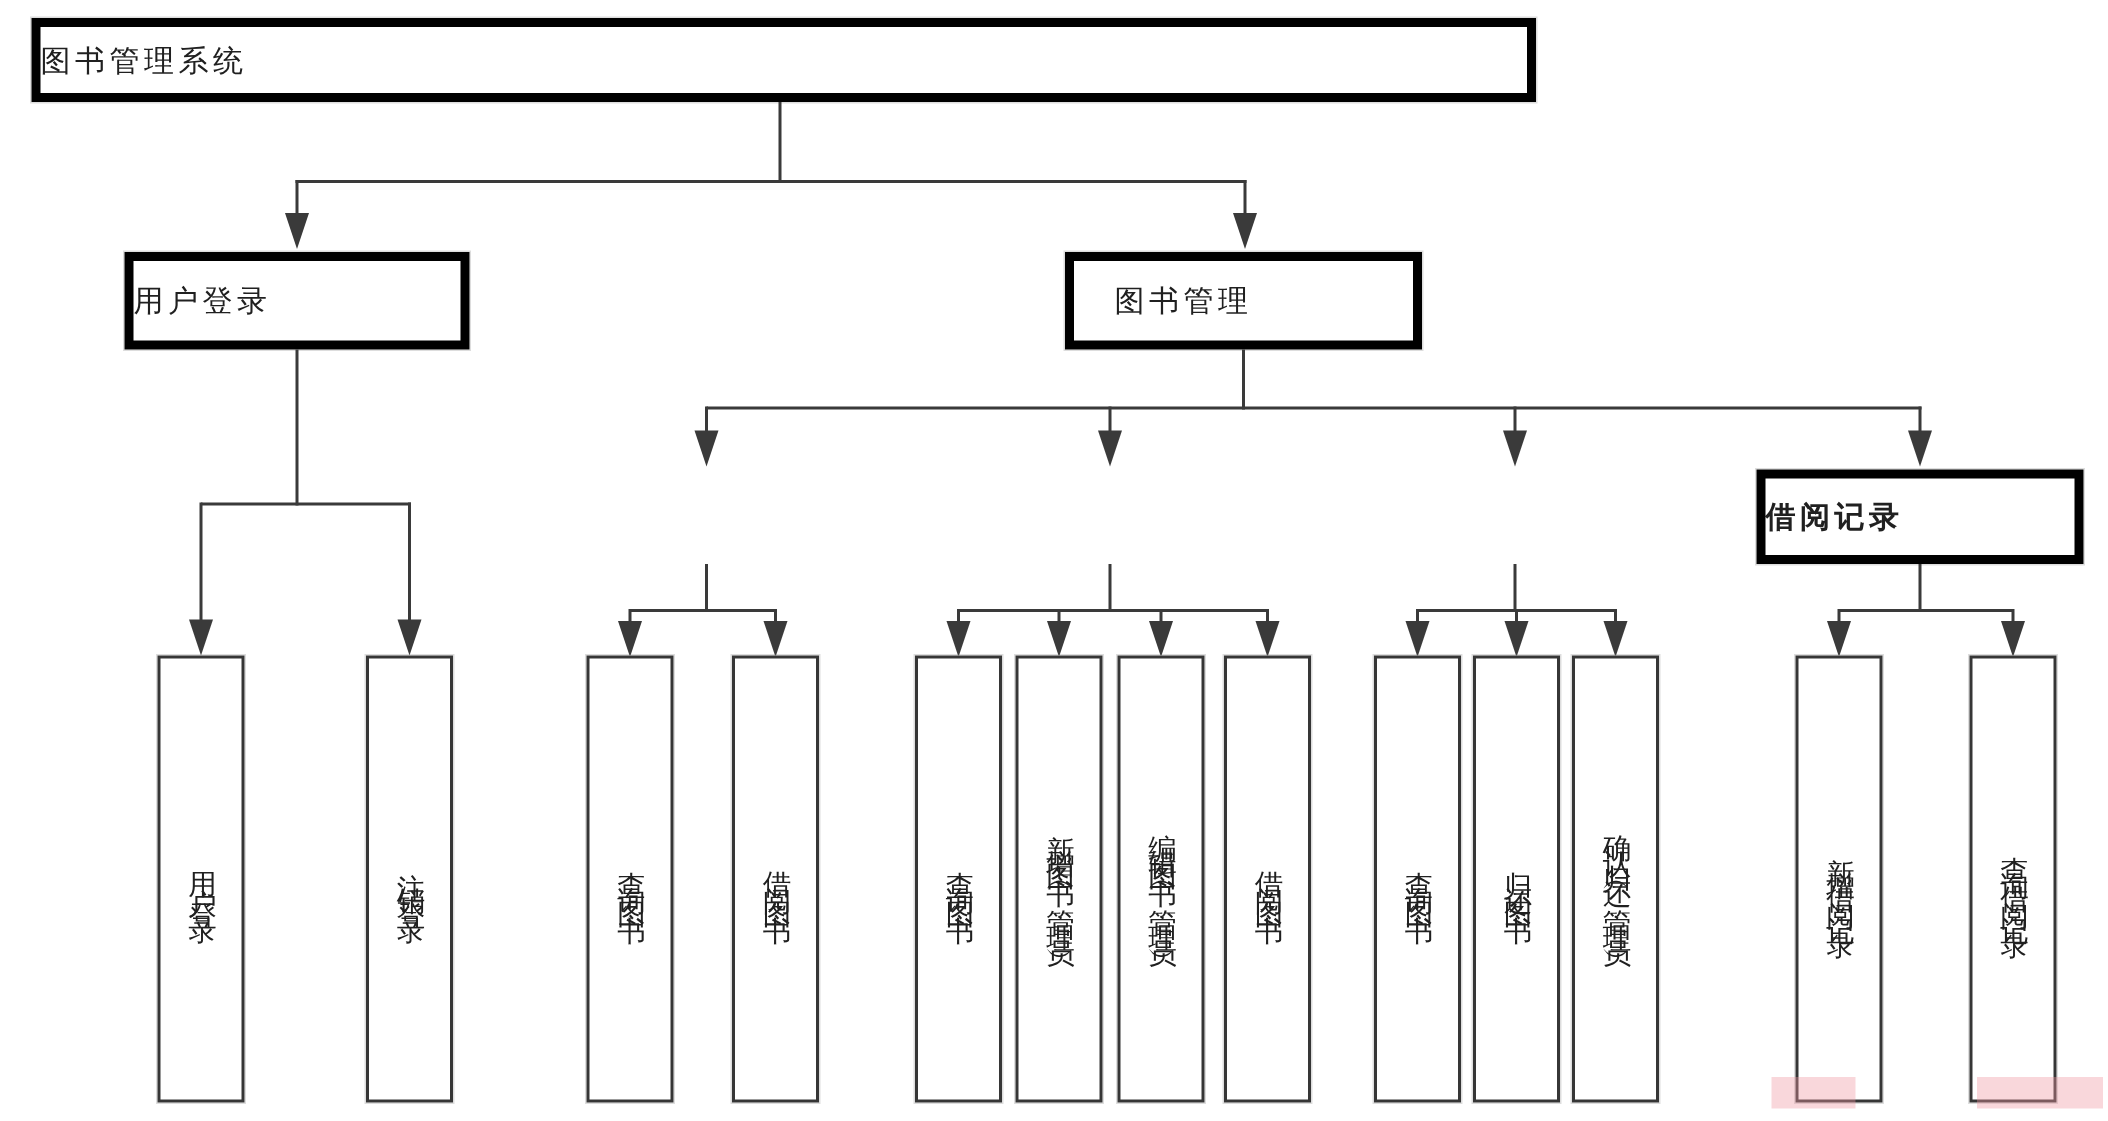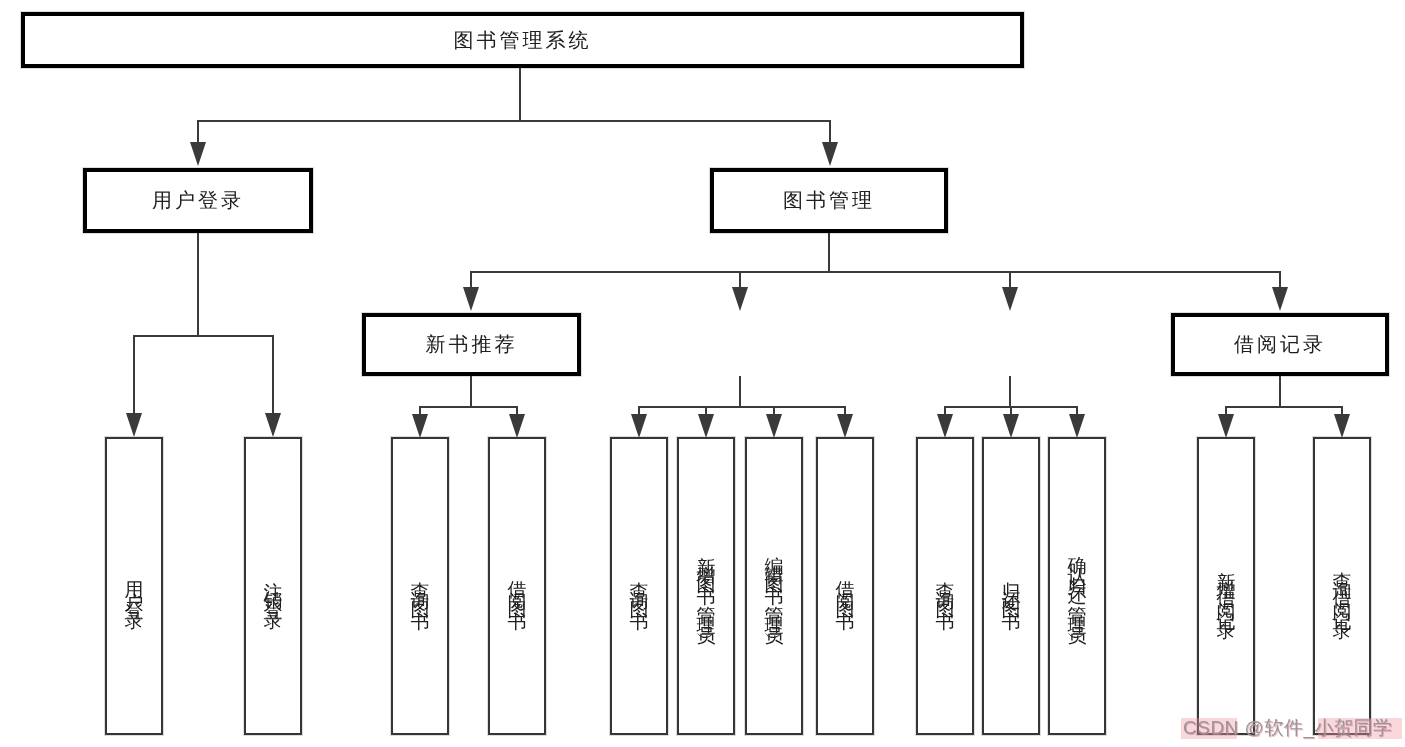--- a/index.html
+++ b/index.html
@@ -2,22 +2,22 @@
 <html><head>
 <meta charset="utf-8">
 <style>
   html,body { margin:0; padding:0; background:#ffffff; }
   .stage {
     position:relative; width:1405px; height:747px; background:#ffffff;
     font-family:"Liberation Sans", sans-serif; overflow:hidden;
   }
   .box {
     position:absolute; box-sizing:border-box;
-    border:4px solid #000000; background:#ffffff;
-    display:flex; align-items:center; justify-content:center;
+    border:6px solid #000000; background:#ffffff;
+    display:flex; align-items:center; justify-content:flex-start;
     font-size:20px; letter-spacing:3px; color:#202020;
     box-shadow:0 0 0 1px rgba(120,120,120,0.25);
   }
   .leaf {
     position:absolute; box-sizing:border-box;
     border:2px solid #363636; background:#ffffff;
     display:flex; align-items:center; justify-content:center;
     writing-mode:vertical-rl; text-orientation:mixed;
     font-size:19px; letter-spacing:10px; color:#202020;
     width:58px; top:437px; height:298px;
@@ -50,21 +50,21 @@
   <div class="vl" style="left:519px; top:68px; height:54px;"></div>
   <div class="hl" style="left:197px; top:120px; width:634px;"></div>
   <div class="vl" style="left:197px; top:120px; height:26px;"></div>
   <div class="ar" style="left:190px; top:142px;"></div>
   <div class="vl" style="left:829px; top:120px; height:26px;"></div>
   <div class="ar" style="left:822px; top:142px;"></div>
 
   <div class="box" style="left:83px; top:168px; width:230px; height:65px;">
     <span>用户登录</span>
   </div>
-  <div class="box" style="left:710px; top:168px; width:238px; height:65px;">
+  <div class="box" style="left:710px; top:168px; width:238px; height:65px;padding-left:27px;">
     <span>图书管理</span>
   </div>
 
   <div class="vl" style="left:197px; top:233px; height:104px;"></div>
   <div class="hl" style="left:134px; top:335px; width:140px;"></div>
   <div class="vl" style="left:133px; top:335px; height:82px;"></div>
   <div class="ar" style="left:126px; top:413px;"></div>
   <div class="vl" style="left:272px; top:335px; height:82px;"></div>
   <div class="ar" style="left:265px; top:413px;"></div>
 
@@ -72,24 +72,21 @@
   <div class="hl" style="left:471px; top:271px; width:810px;"></div>
   <div class="vl" style="left:470px; top:271px; height:18px;"></div>
   <div class="ar" style="left:463px; top:287px;"></div>
   <div class="vl" style="left:739px; top:271px; height:18px;"></div>
   <div class="ar" style="left:732px; top:287px;"></div>
   <div class="vl" style="left:1009px; top:271px; height:18px;"></div>
   <div class="ar" style="left:1002px; top:287px;"></div>
   <div class="vl" style="left:1279px; top:271px; height:18px;"></div>
   <div class="ar" style="left:1272px; top:287px;"></div>
 
-  <div class="box" style="left:362px; top:313px; width:219px; height:63px;">
-    <span>新书推荐</span>
-  </div>
-  <div class="box" style="left:1171px; top:313px; width:218px; height:63px;">
+  <div class="box" style="left:1171px; top:313px; width:218px; height:63px;font-weight:bold;">
     <span>借阅记录</span>
   </div>
 
   <div class="vl" style="left:470px; top:376px; height:32px;"></div>
   <div class="hl" style="left:420px; top:406px; width:98px;"></div>
   <div class="vl" style="left:419px; top:406px; height:10px;"></div>
   <div class="ar" style="left:412px; top:414px;"></div>
   <div class="vl" style="left:516px; top:406px; height:10px;"></div>
   <div class="ar" style="left:509px; top:414px;"></div>
 
@@ -159,15 +156,14 @@
 
   <div class="leaf" style="left:1197px;">
     <span>新增借阅记录</span>
   </div>
   <div class="leaf" style="left:1313px;">
     <span>查询借阅记录</span>
   </div>
 
   <div class="wm-accent" style="left:1181px; top:718px; width:56px; height:21px;"></div>
   <div class="wm-accent" style="left:1318px; top:718px; width:84px; height:21px;"></div>
-  <div class="wm">CSDN @软件_小贺同学</div>
 
 </div>
 
 </body></html>

